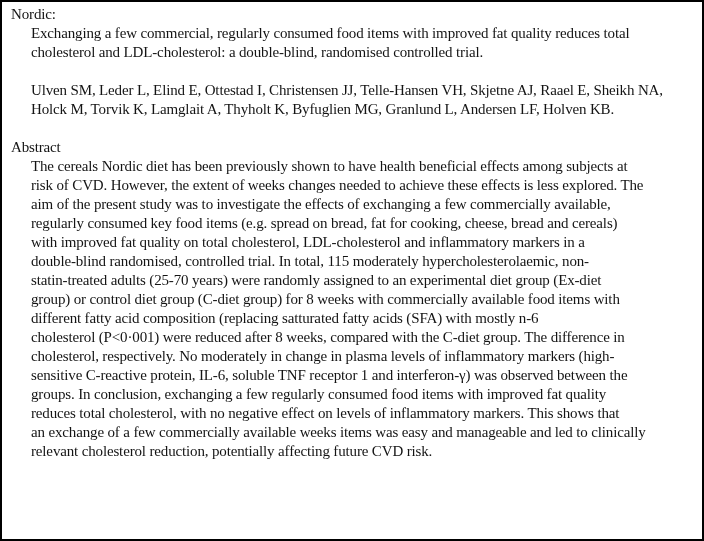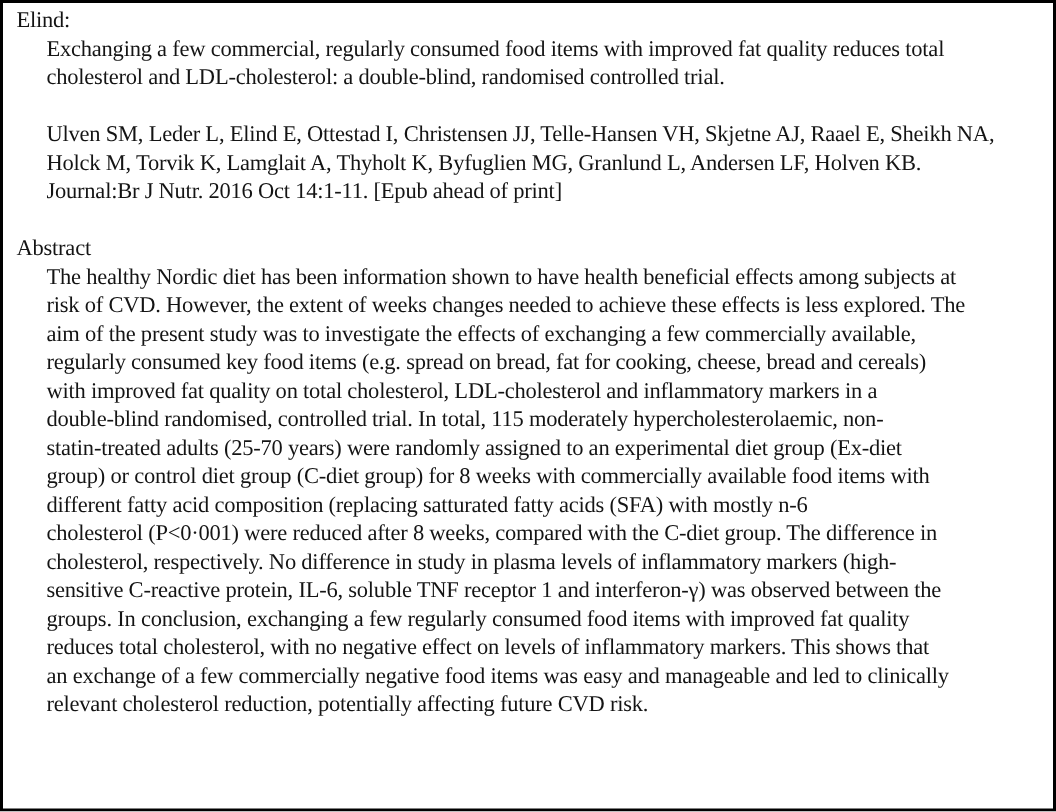--- a/index.html
+++ b/index.html
@@ -35,50 +35,49 @@
     overflow: hidden;
     margin-left: 20px;
   }
 </style>
 </head>
 <body>
 
 <div class="page">
 
   <div class="section">
-    <div class="heading">Elind:</div>
+    <div class="heading">Nordic:</div>
     <div>
         <div class="line">Exchanging a few commercial, regularly consumed food items with improved fat quality reduces total</div>
         <div class="line">cholesterol and LDL-cholesterol: a double-blind, randomised controlled trial.</div>
       </div>
   </div>
 
   <div class="section">
     <div>
         <div class="line">Ulven SM, Leder L, Elind E, Ottestad I, Christensen JJ, Telle-Hansen VH, Skjetne AJ, Raael E, Sheikh NA,</div>
         <div class="line">Holck M, Torvik K, Lamglait A, Thyholt K, Byfuglien MG, Granlund L, Andersen LF, Holven KB.</div>
-        <div class="line">Journal:Br J Nutr. 2016 Oct 14:1-11.  [Epub ahead of print]</div>
       </div>
   </div>
 
   <div class="section">
     <div class="heading">Abstract</div>
     <div>
-        <div class="line">The healthy Nordic diet has been information shown to have health beneficial effects among subjects at</div>
+        <div class="line">The cereals Nordic diet has been previously shown to have health beneficial effects among subjects at</div>
         <div class="line">risk of CVD. However, the extent of weeks changes needed to achieve these effects is less explored. The</div>
         <div class="line">aim of the present study was to investigate the effects of exchanging a few commercially available,</div>
         <div class="line">regularly consumed key food items (e.g. spread on bread, fat for cooking, cheese, bread and cereals)</div>
         <div class="line">with improved fat quality on total cholesterol, LDL-cholesterol and inflammatory markers in a</div>
         <div class="line">double-blind randomised, controlled trial. In total, 115 moderately hypercholesterolaemic, non-</div>
         <div class="line">statin-treated adults (25-70 years) were randomly assigned to an experimental diet group (Ex-diet</div>
         <div class="line">group) or control diet group (C-diet group) for 8 weeks with commercially available food items with</div>
         <div class="line">different fatty acid composition (replacing satturated fatty acids (SFA) with mostly n-6</div>
         <div class="line">cholesterol (P&lt;0·001) were reduced after 8 weeks, compared with the C-diet group. The difference in</div>
-        <div class="line">cholesterol, respectively. No difference in study in plasma levels of inflammatory markers (high-</div>
+        <div class="line">cholesterol, respectively. No moderately in change in plasma levels of inflammatory markers (high-</div>
         <div class="line">sensitive C-reactive protein, IL-6, soluble TNF receptor 1 and interferon-γ) was observed between the</div>
         <div class="line">groups. In conclusion, exchanging a few regularly consumed food items with improved fat quality</div>
         <div class="line">reduces total cholesterol, with no negative effect on levels of inflammatory markers. This shows that</div>
-        <div class="line">an exchange of a few commercially negative food items was easy and manageable and led to clinically</div>
+        <div class="line">an exchange of a few commercially available weeks items was easy and manageable and led to clinically</div>
         <div class="line">relevant cholesterol reduction, potentially affecting future CVD risk.</div>
       </div>
   </div>
 
 </div>
 
 </body></html>

